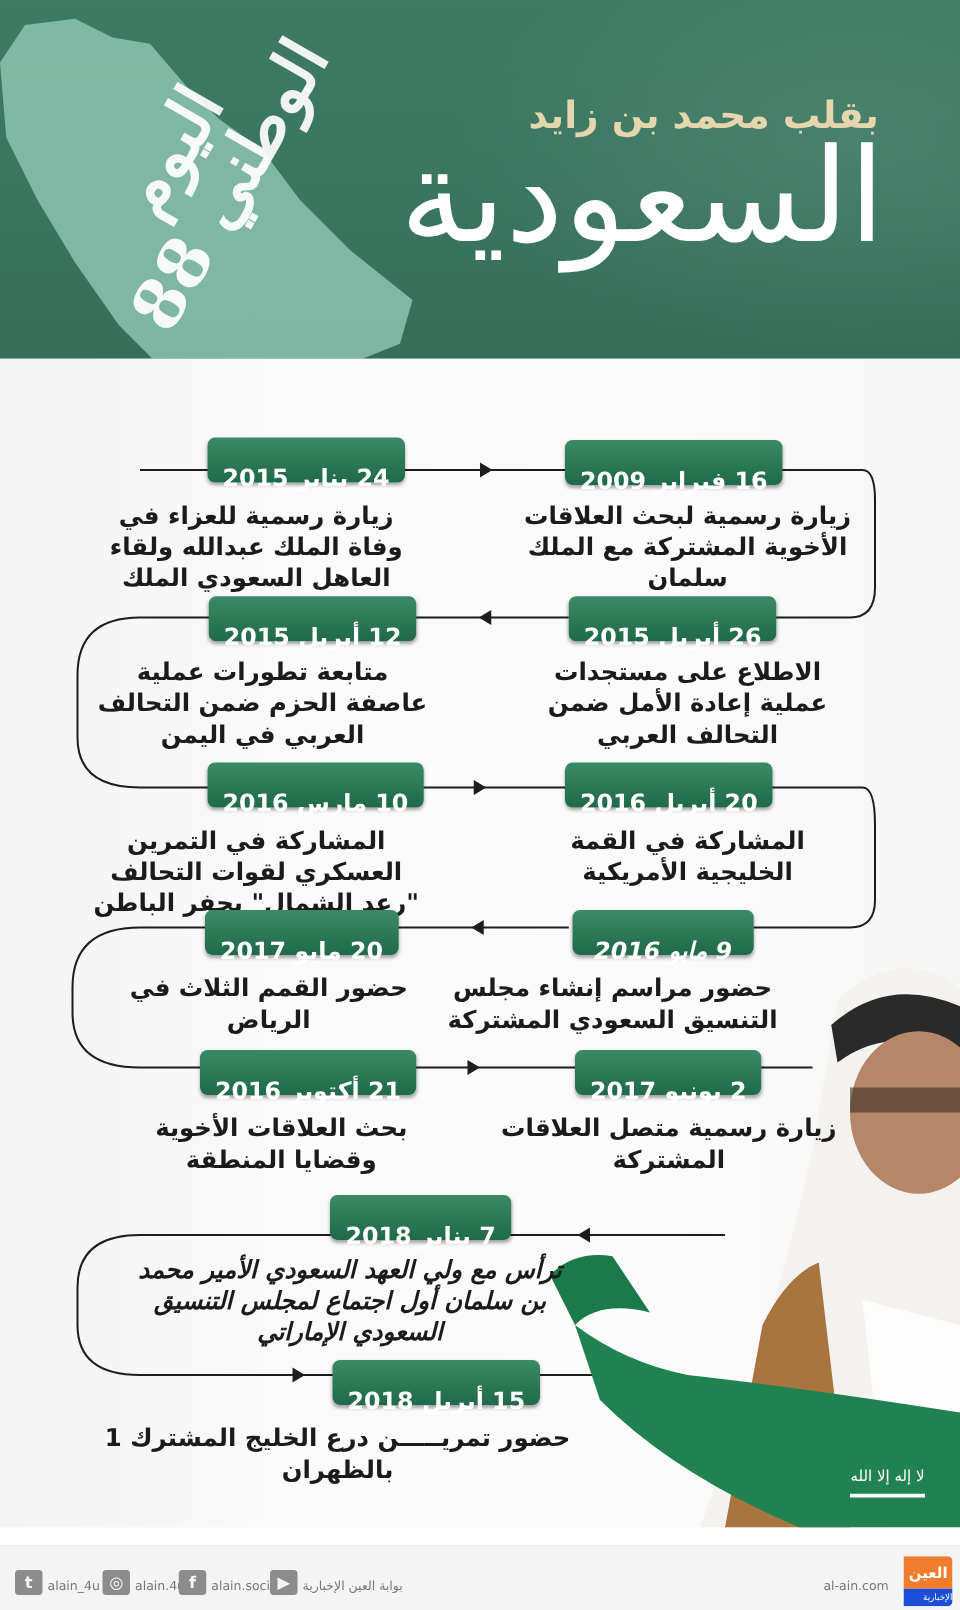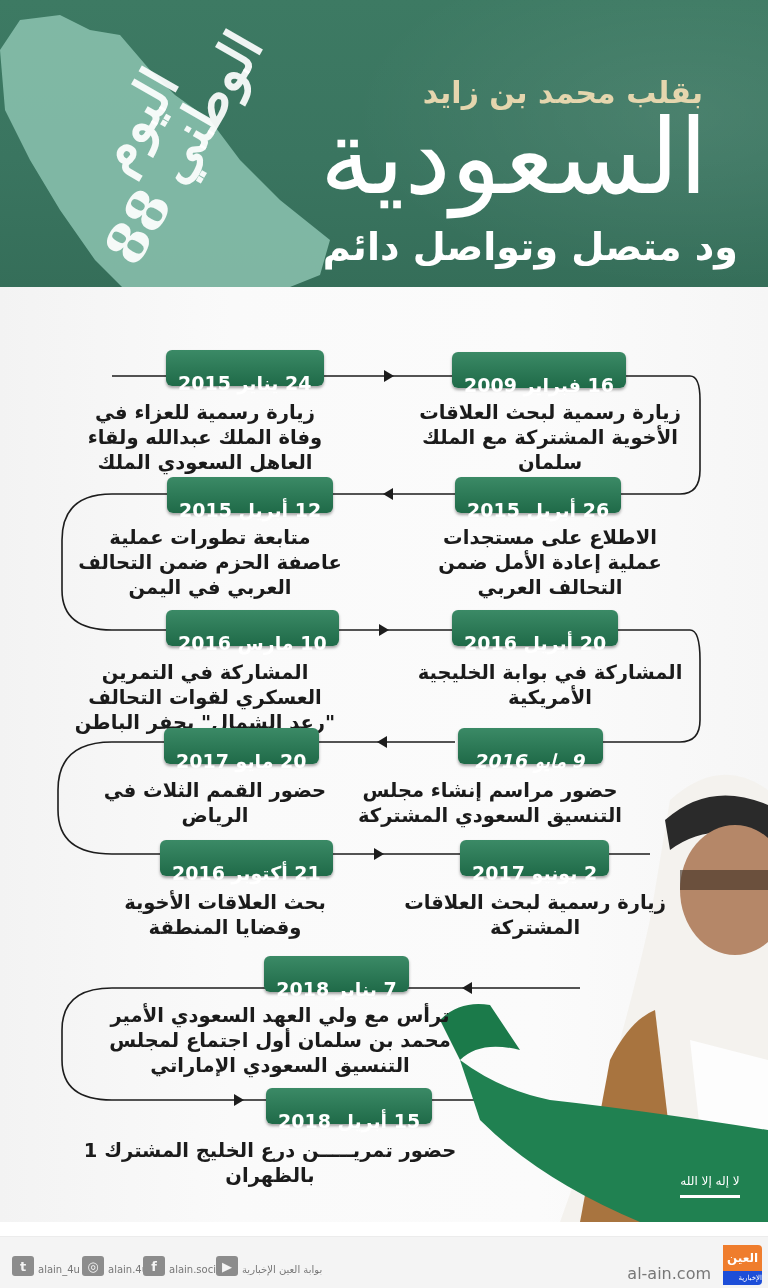--- a/index.html
+++ b/index.html
@@ -71,42 +71,41 @@
       position: absolute; left: 0; top: 1236px; width: 768px; height: 52px;
       background: #f4f4f4; border-top: 1px solid #ececec;
     }
     .social { position: absolute; top: 17px; height: 22px; display: flex; align-items: flex-end; }
     .social .ico {
       width: 22px; height: 20px; background: #8c8c8c; border-radius: 3px;
       display: flex; align-items: center; justify-content: center;
       color: #f4f4f4; font-size: 13px; font-weight: bold;
     }
     .social .lbl { font-size: 10px; color: #777; margin-left: 4px; line-height: 12px; }
-    .site-url { position: absolute; right: 57px; top: 27px; font-size: 16px; color: #777; }
+    .site-url { position: absolute; right: 57px; top: 27px; font-size: 10px; color: #777; }
     .logo {
       position: absolute; right: 6px; top: 8px; width: 62px; height: 40px;
       border-radius: 4px; overflow: hidden; padding-left: 23px;
     }
     .logo .top { height: 26px; background: #ef7d2d; color: #fff; font-size: 12px; text-align: center; line-height: 26px; font-weight: bold; direction: rtl; }
     .logo .bot { height: 14px; background: #1d4ed8; color: #fff; font-size: 7px; text-align: right; line-height: 14px; direction: rtl; }
   </style>
 </head>
 <body>
 
 <div class="header">
   <div class="haze"></div>
   <div class="map-shape">
     <svg viewBox="0 0 340 300">
       <path d="M20 10 L60 5 L90 20 L120 25 L150 60 L175 85 L210 110 L240 150 L280 190 L330 230 L320 265 L270 285 L210 300 L170 300 L130 285 L95 250 L60 200 L30 150 L5 100 L0 40 Z" fill="#8cc3b0" opacity="0.85"></path>
     </svg>
   </div>
   <div class="nat-day-text">اليوم الوطني 88</div>
   <div class="subtitle-top">بقلب محمد بن زايد</div>
   <div class="main-title">السعودية</div>
-  <div class="subtitle-bottom">ود متصل وتواصل دائم</div>
 </div>
 
 <div class="content"></div>
 
 <svg class="timeline-svg" viewBox="0 0 768 1288">
   <g fill="none" stroke="#1d1d1d" stroke-width="1.6">
 
     <path d="M112 376 H690 Q700 376 700 400 V470 Q700 494 680 494 H600"></path>
 
     <path d="M455 494 H112 Q62 494 62 540 V590 Q62 630 112 630 H690 Q700 630 700 660 V720 Q700 742 680 742 H600"></path>
@@ -151,39 +150,39 @@
 <div class="badge" style="left:166px; top:350px;">24 يناير 2015</div>
 <div class="desc" style="left:70px; top:400px;">زيارة رسمية للعزاء في وفاة الملك عبدالله ولقاء العاهل السعودي الملك سلمان</div>
 
 <div class="badge" style="left:455px; top:477px;">26 أبريل 2015</div>
 <div class="desc" style="left:415px; top:525px;">الاطلاع على مستجدات عملية إعادة الأمل ضمن التحالف العربي</div>
 
 <div class="badge" style="left:167px; top:477px;">12 أبريل 2015</div>
 <div class="desc" style="left:75px; top:525px;">متابعة تطورات عملية عاصفة الحزم ضمن التحالف العربي في اليمن</div>
 
 <div class="badge" style="left:452px; top:610px;">20 أبريل 2016</div>
-<div class="desc" style="left:415px; top:660px;">المشاركة في بوابة الخليجية الأمريكية</div>
+<div class="desc" style="left:415px; top:660px;">المشاركة في القمة الخليجية الأمريكية</div>
 
 <div class="badge" style="left:166px; top:610px;">10 مارس 2016</div>
 <div class="desc" style="left:70px; top:660px;">المشاركة في التمرين العسكري لقوات التحالف "رعد الشمال" بحفر الباطن</div>
 
 <div class="badge" style="left:458px; top:728px;font-style:italic;">9 مايو 2016</div>
 <div class="desc" style="left:355px; top:778px;">حضور مراسم إنشاء مجلس التنسيق السعودي المشتركة</div>
 
 <div class="badge" style="left:164px; top:728px;">20 مايو 2017</div>
 <div class="desc" style="left:80px; top:778px;">حضور القمم الثلاث في الرياض</div>
 
 <div class="badge" style="left:460px; top:840px;">2 يونيو 2017</div>
-<div class="desc" style="left:400px; top:890px;">زيارة رسمية لبحث العلاقات المشتركة</div>
+<div class="desc" style="left:400px; top:890px;">زيارة رسمية متصل العلاقات المشتركة</div>
 
 <div class="badge" style="left:160px; top:840px;">21 أكتوبر 2016</div>
 <div class="desc" style="left:90px; top:890px;">بحث العلاقات الأخوية وقضايا المنطقة</div>
 
 <div class="badge" style="left:264px; top:956px;">7 يناير 2018</div>
-<div class="desc" style="left:100px; top:1003px; width:360px;">ترأس مع ولي العهد السعودي الأمير محمد بن سلمان أول اجتماع لمجلس التنسيق السعودي الإماراتي</div>
+<div class="desc" style="left:100px; top:1003px; width:360px;font-style:italic;">ترأس مع ولي العهد السعودي الأمير محمد بن سلمان أول اجتماع لمجلس التنسيق السعودي الإماراتي</div>
 
 <div class="badge" style="left:266px; top:1088px;">15 أبريل 2018</div>
 <div class="desc" style="left:80px; top:1138px; width:380px;">حضور تمريـــــن درع الخليج المشترك 1 بالظهران</div>
 
 <div class="footer">
   <div class="social" style="left:12px;">
     <span class="ico">t</span>
     <span class="lbl">alain_4u</span>
   </div>
   <div class="social" style="left:82px;">

